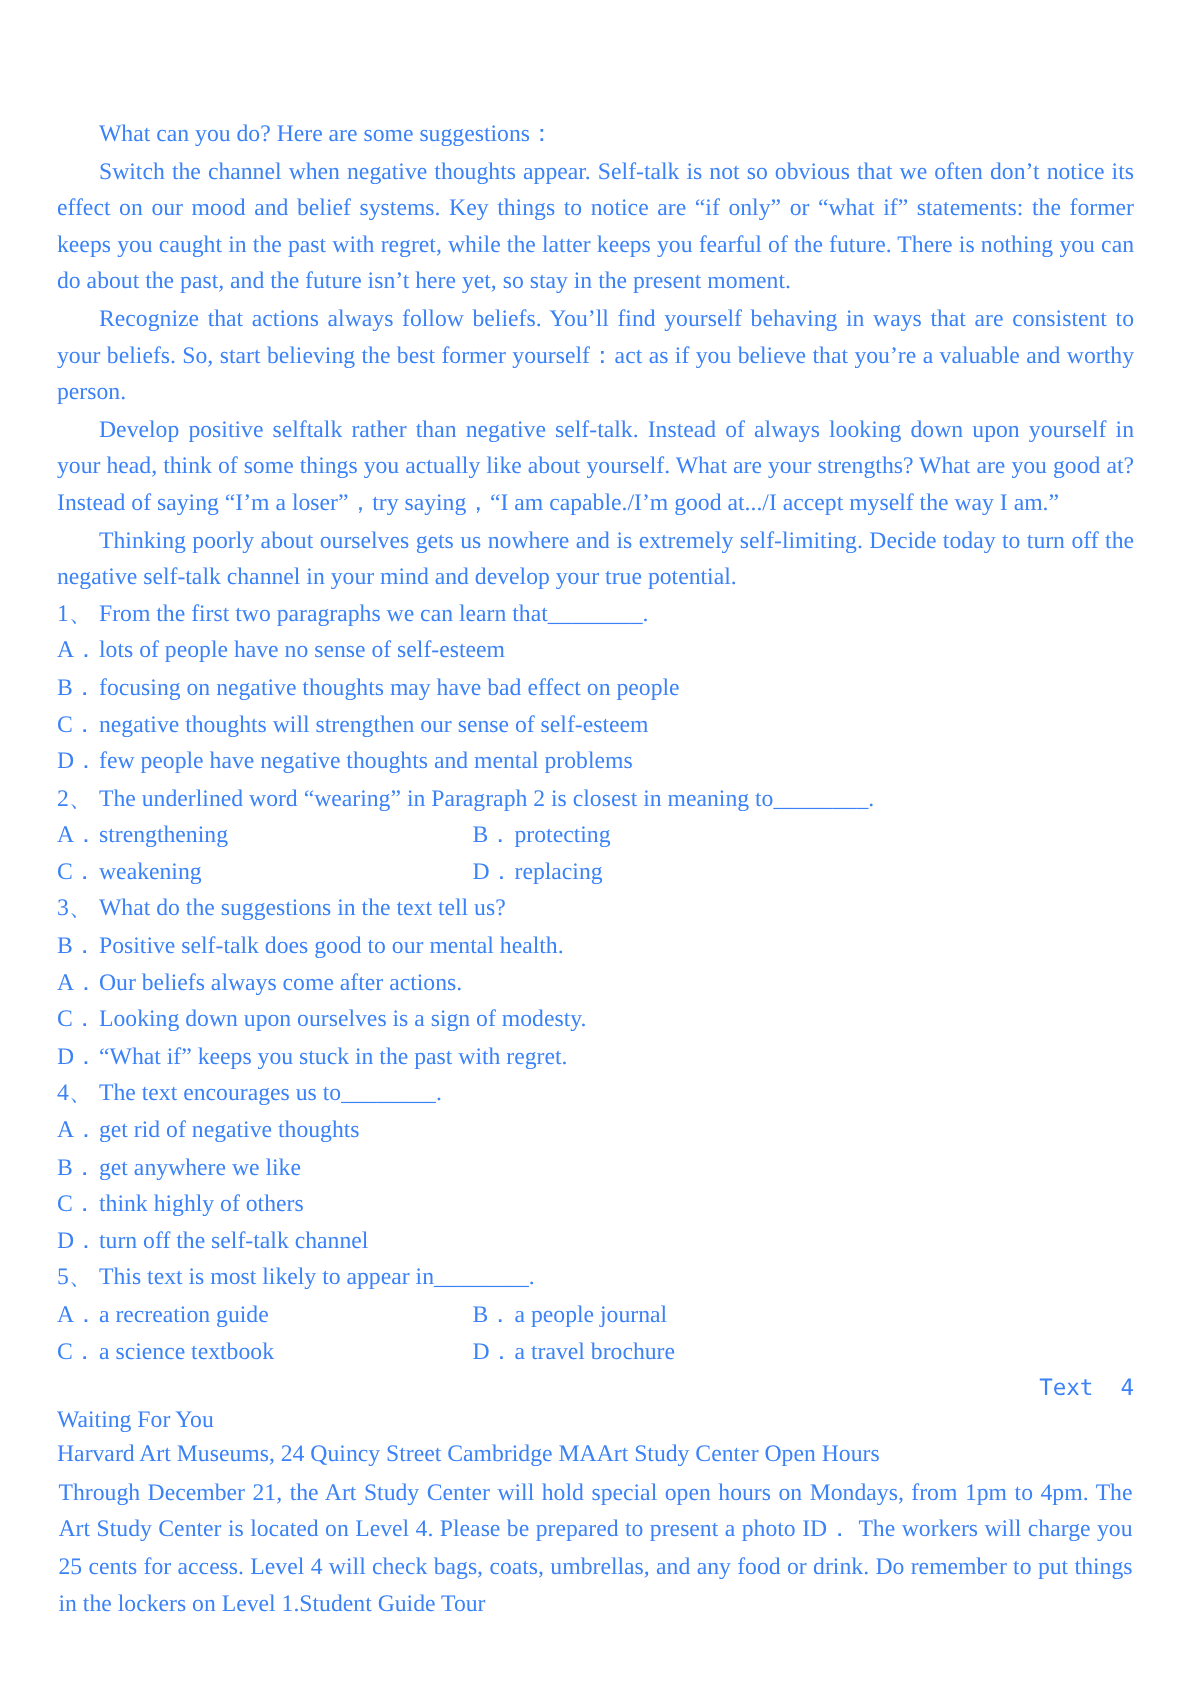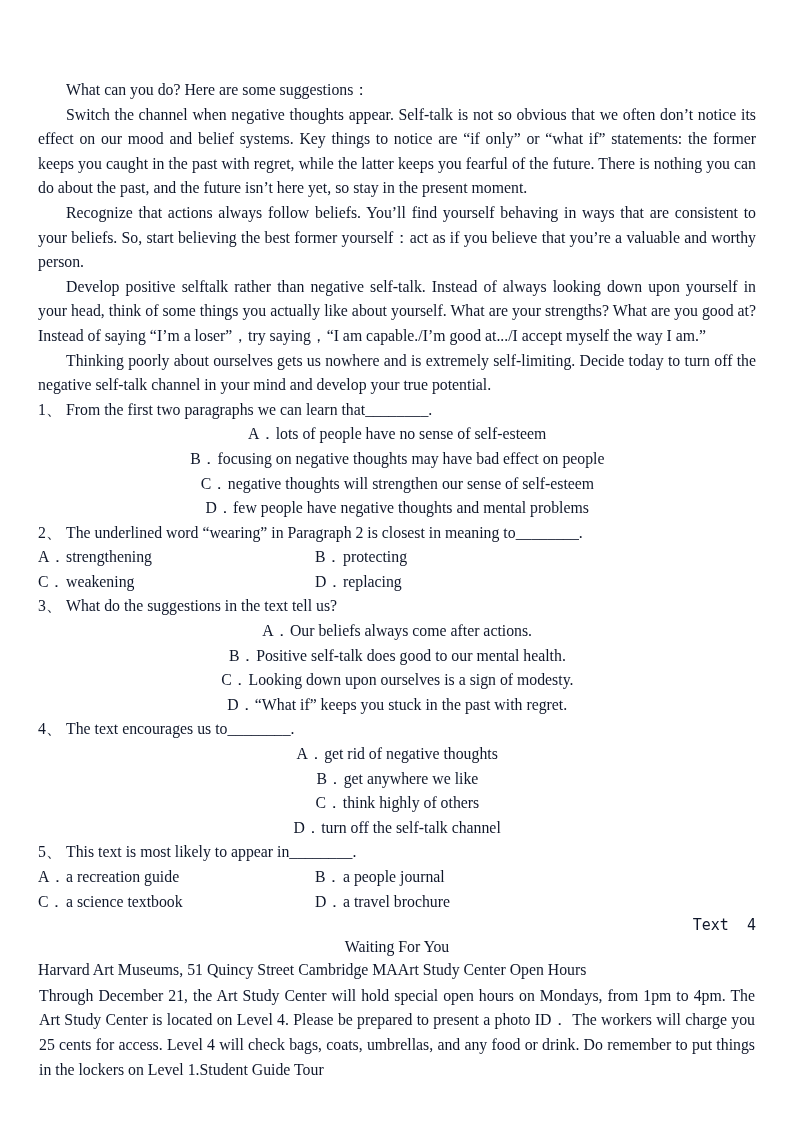--- a/index.html
+++ b/index.html
@@ -7,52 +7,52 @@
     position: relative;
     width: 794px;
     height: 1123px;
     margin: 0 auto;
     background: #ffffff;
     box-sizing: border-box;
     padding: 78px 38px 0 38px;
     font-family: "Liberation Serif", serif;
     font-size: 15.8px;
     line-height: 24.6px;
-    color: #0f172a;
+    color: #3b82f6;
     overflow: hidden;
   }
   .para {
     margin: 0;
     text-indent: 28px;
     text-align: justify;
   }
   .qline { white-space: nowrap; }
   .qnum {
     display: inline-block;
     width: 28px;
   }
-  .opt { white-space: nowrap; text-align: center; }
+  .opt { white-space: nowrap; }
   .olab {
     display: inline-block;
     width: 28px;
   }
   .optrow { white-space: nowrap; }
   .optrow .cell1 {
     display: inline-block;
     width: 277px;
   }
   .optrow .cell2 { display: inline-block; }
   .section-heading {
     text-align: right;
     font-family: "DejaVu Sans Mono", monospace;
     font-size: 15px;
     line-height: 22px;
     white-space: pre;
   }
-  .section-title { line-height: 22px; text-align: center; }
+  .section-title { line-height: 22px; }
   .section-address { line-height: 24.6px; }
   .section-body {
     margin: 1px;
     text-align: justify;
   }
 </style>
 </head>
 <body>
 
 <div class="page">
@@ -86,24 +86,24 @@
     <span class="cell1"><span class="olab">A．</span><span>strengthening</span></span><span class="cell2"><span class="olab">B．</span><span>protecting</span></span>
   </div>
   <div class="optrow">
     <span class="cell1"><span class="olab">C．</span><span>weakening</span></span><span class="cell2"><span class="olab">D．</span><span>replacing</span></span>
   </div>
 
   <div class="qline">
     <span class="qnum">3、</span><span>What do the suggestions in the text tell us?</span>
   </div>
   <div class="opt">
-    <span class="olab">A．</span><span>Our beliefs always come after actions.</span>
+    <span class="olab">B．</span><span>Positive self-talk does good to our mental health.</span>
   </div>
   <div class="opt">
-    <span class="olab">B．</span><span>Positive self-talk does good to our mental health.</span>
+    <span class="olab">A．</span><span>Our beliefs always come after actions.</span>
   </div>
   <div class="opt">
     <span class="olab">C．</span><span>Looking down upon ourselves is a sign of modesty.</span>
   </div>
   <div class="opt">
     <span class="olab">D．</span><span>“What if” keeps you stuck in the past with regret.</span>
   </div>
 
   <div class="qline">
     <span class="qnum">4、</span><span>The text encourages us to________.</span>
@@ -126,16 +126,16 @@
   </div>
   <div class="optrow">
     <span class="cell1"><span class="olab">A．</span><span>a recreation guide</span></span><span class="cell2"><span class="olab">B．</span><span>a people journal</span></span>
   </div>
   <div class="optrow">
     <span class="cell1"><span class="olab">C．</span><span>a science textbook</span></span><span class="cell2"><span class="olab">D．</span><span>a travel brochure</span></span>
   </div>
 
   <div class="section-heading">Text  4</div>
   <div class="section-title">Waiting For You</div>
-  <div class="section-address">Harvard Art Museums, 51 Quincy Street Cambridge MAArt Study Center Open Hours</div>
+  <div class="section-address">Harvard Art Museums, 24 Quincy Street Cambridge MAArt Study Center Open Hours</div>
   <p class="section-body">Through December 21, the Art Study Center will hold special open hours on Mondays, from 1pm to 4pm. The Art Study Center is located on Level 4. Please be prepared to present a photo ID．&nbsp;The workers will charge you 25 cents for access. Level 4 will check bags, coats, umbrellas, and any food or drink. Do remember to put things in the lockers on Level 1.Student Guide Tour</p>
 
 </div>
 
 </body></html>

